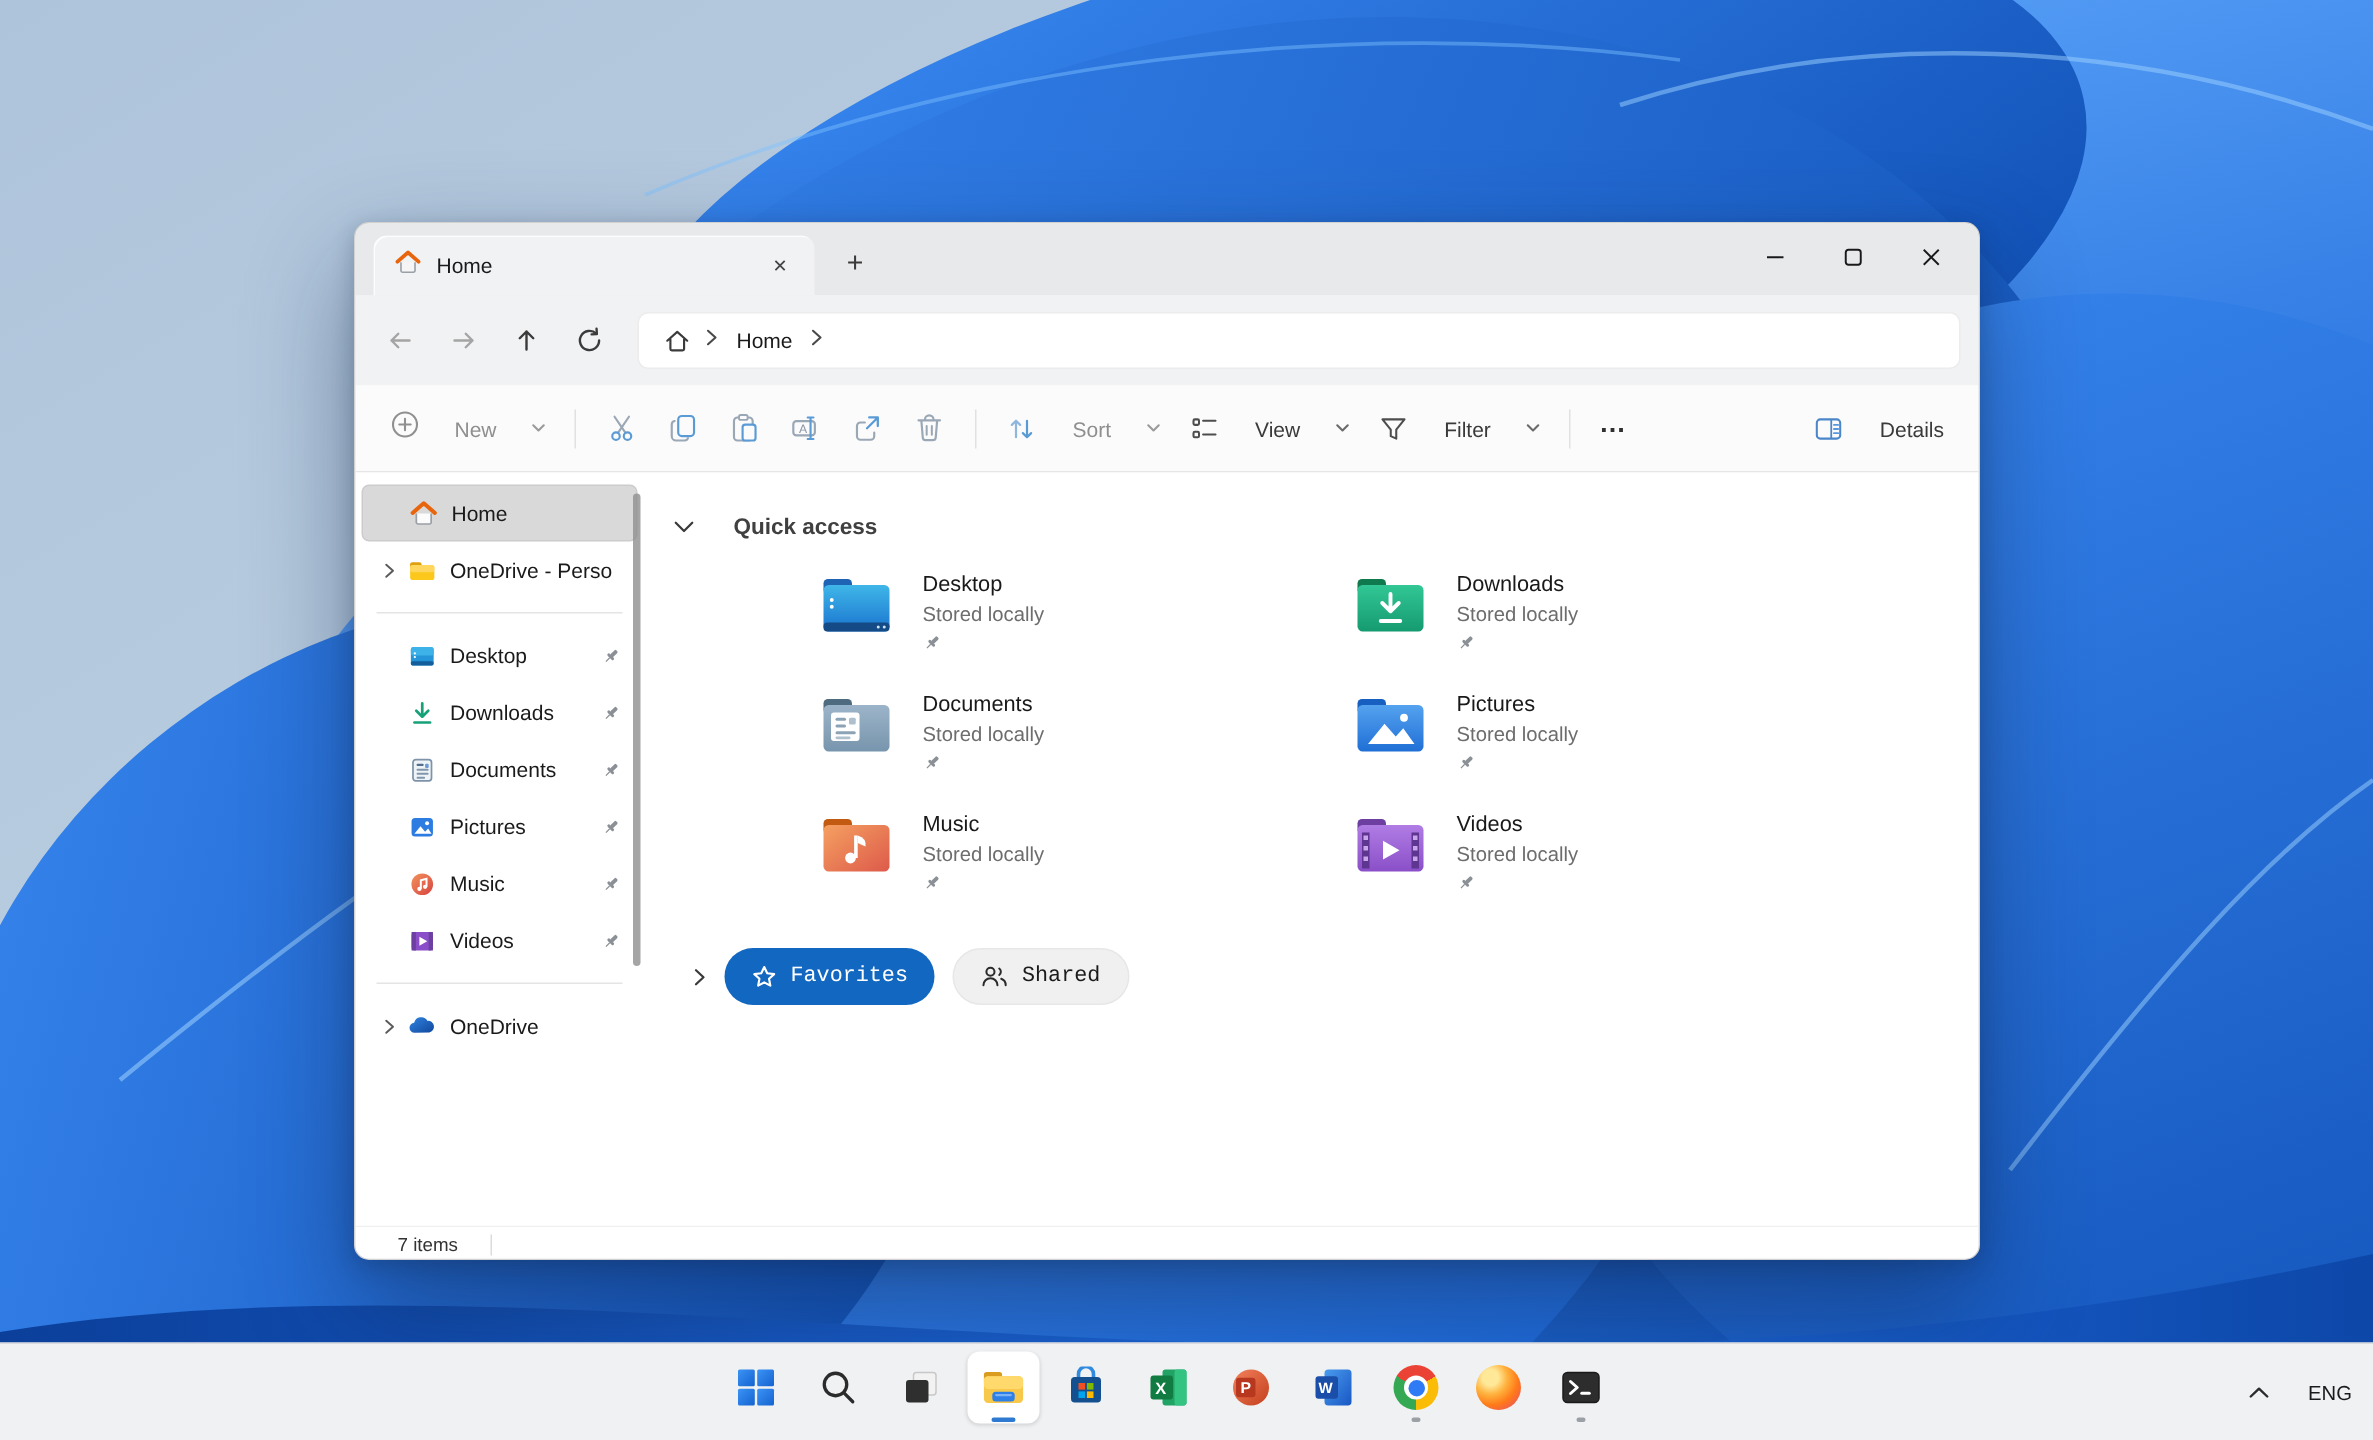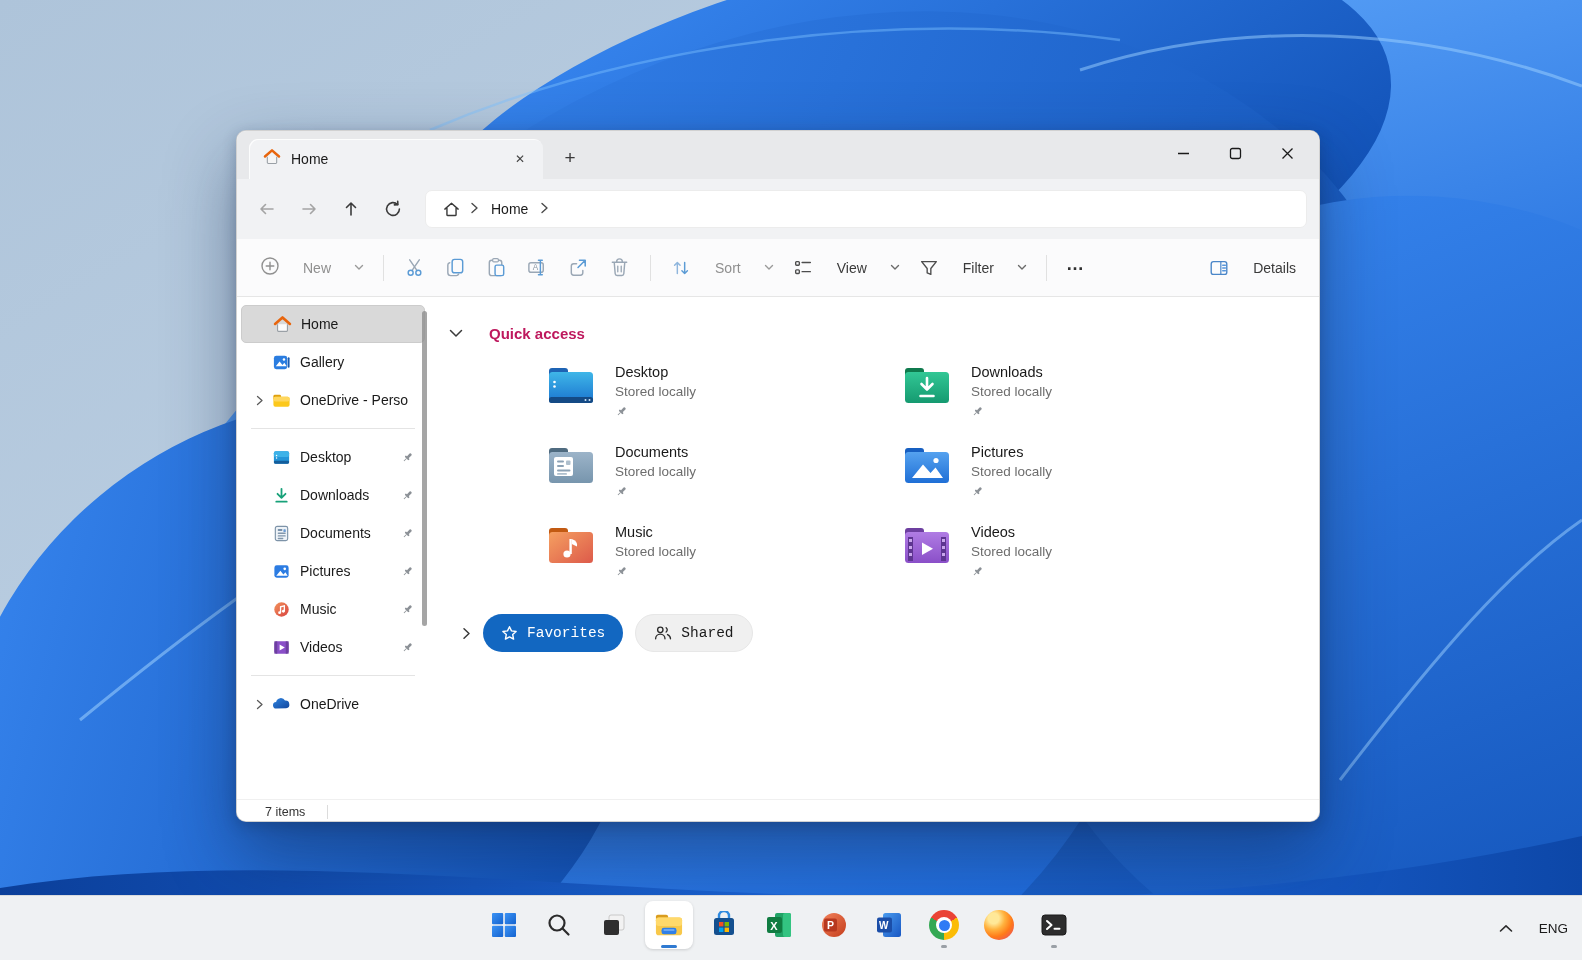--- a/index.html
+++ b/index.html
@@ -2,21 +2,21 @@
 <html><head>
 <meta charset="utf-8">
 <style>
   * { margin:0; padding:0; box-sizing:border-box; }
   html,body { width:1582px; height:960px; overflow:hidden; font-family:"Liberation Sans", sans-serif; }
   .desktop { position:relative; width:1582px; height:960px; background:#b3c8dd; }
   .wallpaper { position:absolute; inset:0; }
 
   
   .window {
-    position:absolute; left:236px; top:130px; width:1084px; height:692px;
+    position:absolute; left:236px; top:148px; width:1084px; height:692px;
     border-radius:10px; overflow:hidden; background:#ffffff;
     box-shadow:0 30px 70px rgba(15,35,70,.45), 0 4px 14px rgba(15,35,70,.25);
     border:1px solid rgba(0,0,0,.18);
   }
   .tabbar { position:relative; height:48px; background:#e8e9eb; display:flex; align-items:flex-end; }
   .tab {
     margin-left:12px; width:294px; height:40px; background:#f1f2f4;
     border-radius:9px 9px 0 0; display:flex; align-items:center; padding:0 10px 0 14px;
     box-shadow:inset 1px 1px 0 rgba(255,255,255,.8);
   }
@@ -54,21 +54,21 @@
   .sb-item.selected { background:#d9d9d9; border:1px solid #cccccc; }
   .sb-chev { width:22px; display:flex; align-items:center; justify-content:center; flex:none; }
   .sb-icon { width:20px; height:20px; margin-right:9px; display:flex; align-items:center; justify-content:center; flex:none; }
   .sb-label { font-size:14px; color:#1a1a1a; white-space:nowrap; overflow:hidden; flex:1; }
   .sb-pin { width:16px; margin-right:6px; display:flex; justify-content:center; flex:none; }
   .sb-divider { height:1px; background:#e4e4e4; margin:9px 14px; }
   .sb-scroll { position:absolute; right:2px; top:14px; width:5px; height:315px; background:#8f8f8f; border-radius:3px; opacity:.8; }
 
   .main { flex:1; position:relative; padding-top:16px; }
   .section-head { display:flex; align-items:center; margin:12px 0 0 20px; }
-  .section-title { font-size:15px; font-weight:700; color:#be185d; margin-left:26px; }
+  .section-title { font-size:15px; font-weight:700; color:#404040; margin-left:26px; }
   .qa-grid { display:grid; grid-template-columns:356px 356px; margin:20px 0 0 118px; row-gap:22px; }
   .qa-item { display:flex; gap:20px; height:58px; }
   .qa-icon { width:48px; height:44px; flex:none; margin-top:2px; }
   .qa-name { font-size:14.5px; color:#191919; line-height:20px; }
   .qa-status { font-size:13.5px; color:#6d6d6d; line-height:19px; }
   .qa-pin { display:block; margin-top:3px; }
   .pill-row { display:flex; align-items:center; margin:34px 0 0 20px; gap:0; }
   .pill { height:38px; border-radius:19px; display:flex; align-items:center; gap:9px; padding:0 18px; margin-left:12px; }
   .pill.primary { background:#1267c1; color:#ffffff; }
   .pill.secondary { background:#f0f0f0; color:#1b1b1b; border:1px solid #e7e7e7; }
@@ -322,32 +322,20 @@
           <span class="sb-chev"></span>
           <span class="sb-icon">
             <svg width="19" height="19" viewBox="0 0 20 20">
               <path d="M2.2 9.4 L10 2.6 L17.8 9.4" fill="none" stroke="#e8650d" stroke-width="2.8" stroke-linecap="round" stroke-linejoin="round"></path>
               <path d="M4.8 9.8 V16 a1.2 1.2 0 0 0 1.2 1.2 h8 a1.2 1.2 0 0 0 1.2-1.2 V9.8" fill="#fbfbfb" stroke="#9aa0a6" stroke-width="1.2"></path>
             </svg>
           </span>
           <span class="sb-label">Home</span>
         </div>
 
-        <div class="sb-item">
-          <span class="sb-chev"></span>
-          <span class="sb-icon">
-            <svg width="19" height="19" viewBox="0 0 20 20">
-              <rect x="2" y="3" width="14" height="14" rx="2.5" fill="#2b7de0"></rect>
-              <rect x="16.5" y="4.5" width="2" height="11" rx="1" fill="#1b5cb0"></rect>
-              <path d="M4 14 l4-5 3 3.5 2-2.2 2.5 3.7 Z" fill="#fff"></path>
-              <circle cx="12.6" cy="6.8" r="1.3" fill="#fff"></circle>
-            </svg>
-          </span>
-          <span class="sb-label">Gallery</span>
-        </div>
 
         <div class="sb-item">
           <span class="sb-chev">
             <svg width="8" height="11" viewBox="0 0 8 11">
                 <path d="M1.5 1.5 L6 5.5 L1.5 9.5" fill="none" stroke="#5a5a5a" stroke-width="1.3" stroke-linecap="round" stroke-linejoin="round"></path>
               </svg>
           </span>
           <span class="sb-icon">
             <svg width="19" height="19" viewBox="0 0 20 20">
               <rect x="1.5" y="4" width="8" height="5" rx="1.5" fill="#dfa00f"></rect>

